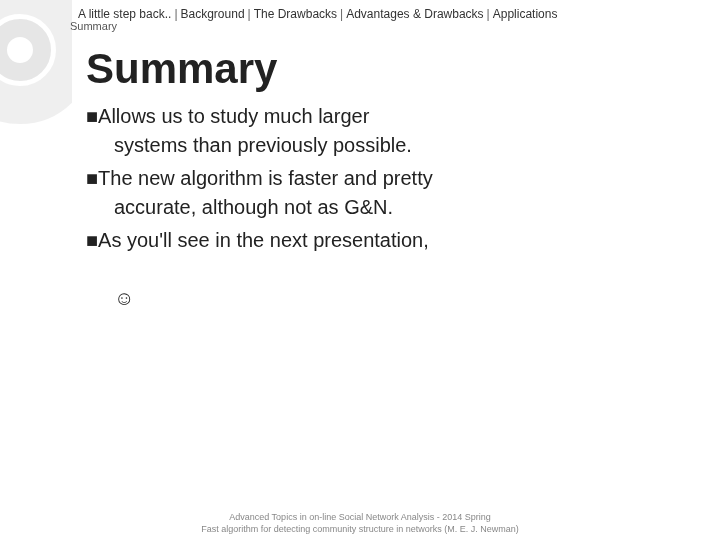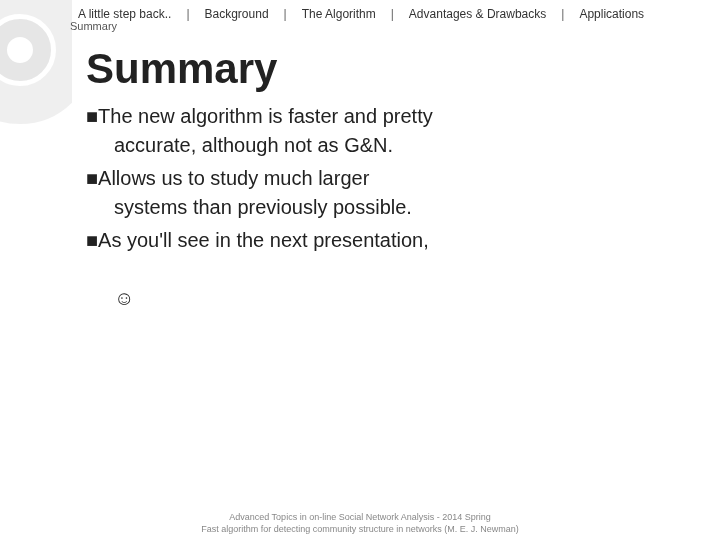--- a/index.html
+++ b/index.html
@@ -18,21 +18,21 @@
       position: absolute;
       top: 0;
       left: 70px;
       right: 0;
       height: 28px;
       display: flex;
       align-items: center;
       padding: 4px 8px;
       font-size: 12px;
       color: #333;
-      gap: 12px;
+      gap: 0;
     }
 
     .nav-item {
       color: #333;
       white-space: nowrap;
     }
 
     .nav-separator {
       color: #666;
       margin: 0 3px;
@@ -120,44 +120,44 @@
   <circle cx="20" cy="50" r="55" fill="none" stroke="#d0d0d0" stroke-width="38" opacity="0.35"></circle>
 
   <circle cx="20" cy="50" r="22" fill="none" stroke="#c0c0c0" stroke-width="18" opacity="0.4"></circle>
 </svg>
 
 <div class="top-nav">
   <span class="nav-item">A little step back..</span>
   <span class="nav-separator">|</span>
   <span class="nav-item">Background</span>
   <span class="nav-separator">|</span>
-  <span class="nav-item">The Algorithm</span>
+  <span class="nav-item">The Drawbacks</span>
   <span class="nav-separator">|</span>
   <span class="nav-item">Advantages &amp; Drawbacks</span>
   <span class="nav-separator">|</span>
   <span class="nav-item">Applications</span>
 </div>
 
 <div class="breadcrumb-row">Summary</div>
 
 <div class="main-content">
   <h1 class="page-title">Summary</h1>
 
   <ul class="bullet-list">
 
     <li class="bullet-item">
+      <span>■Allows</span>
+      us to study much larger<br>
+      <span class="sub-item">systems than previously possible.</span>
+    </li>
+
+    <li class="bullet-item">
       <span>■The</span>
       new algorithm is faster and pretty<br>
       <span class="sub-item">accurate, although not as G&amp;N.</span>
-    </li>
-
-    <li class="bullet-item">
-      <span>■Allows</span>
-      us to study much larger<br>
-      <span class="sub-item">systems than previously possible.</span>
     </li>
 
 
 
     <li class="bullet-item">
       <span>■As</span>
       you'll see in the next presentation,<br>
       <br>
       <span class="sub-item">☺</span>
     </li>

